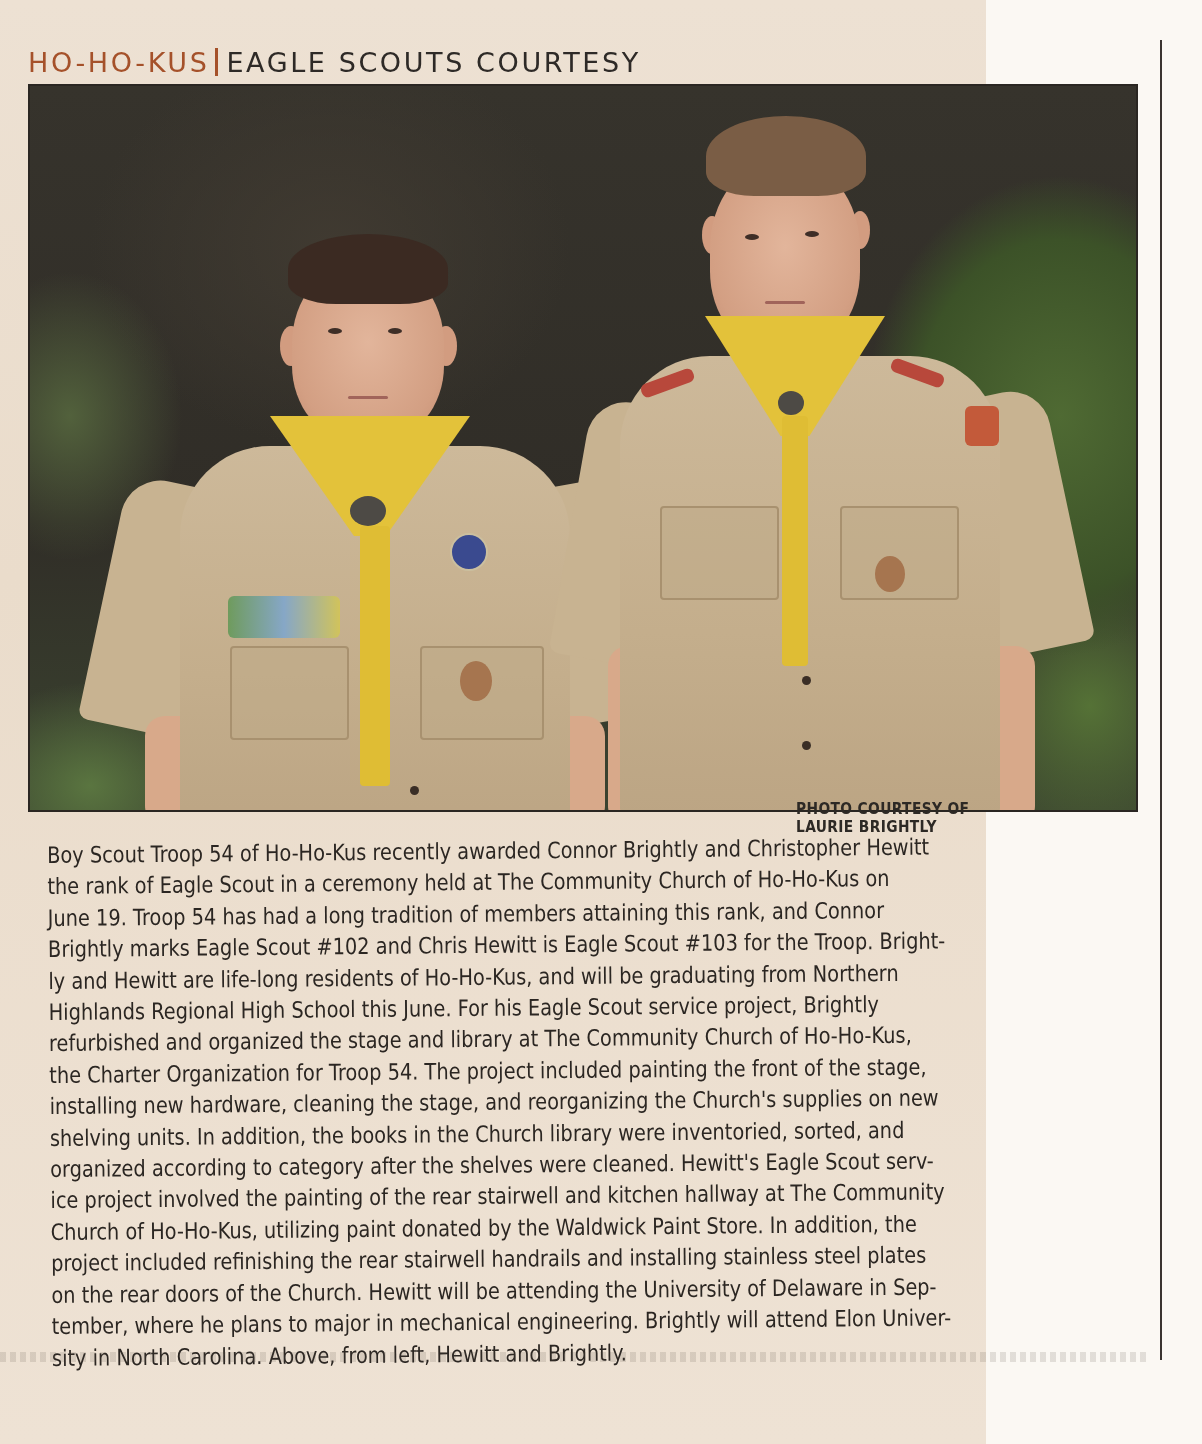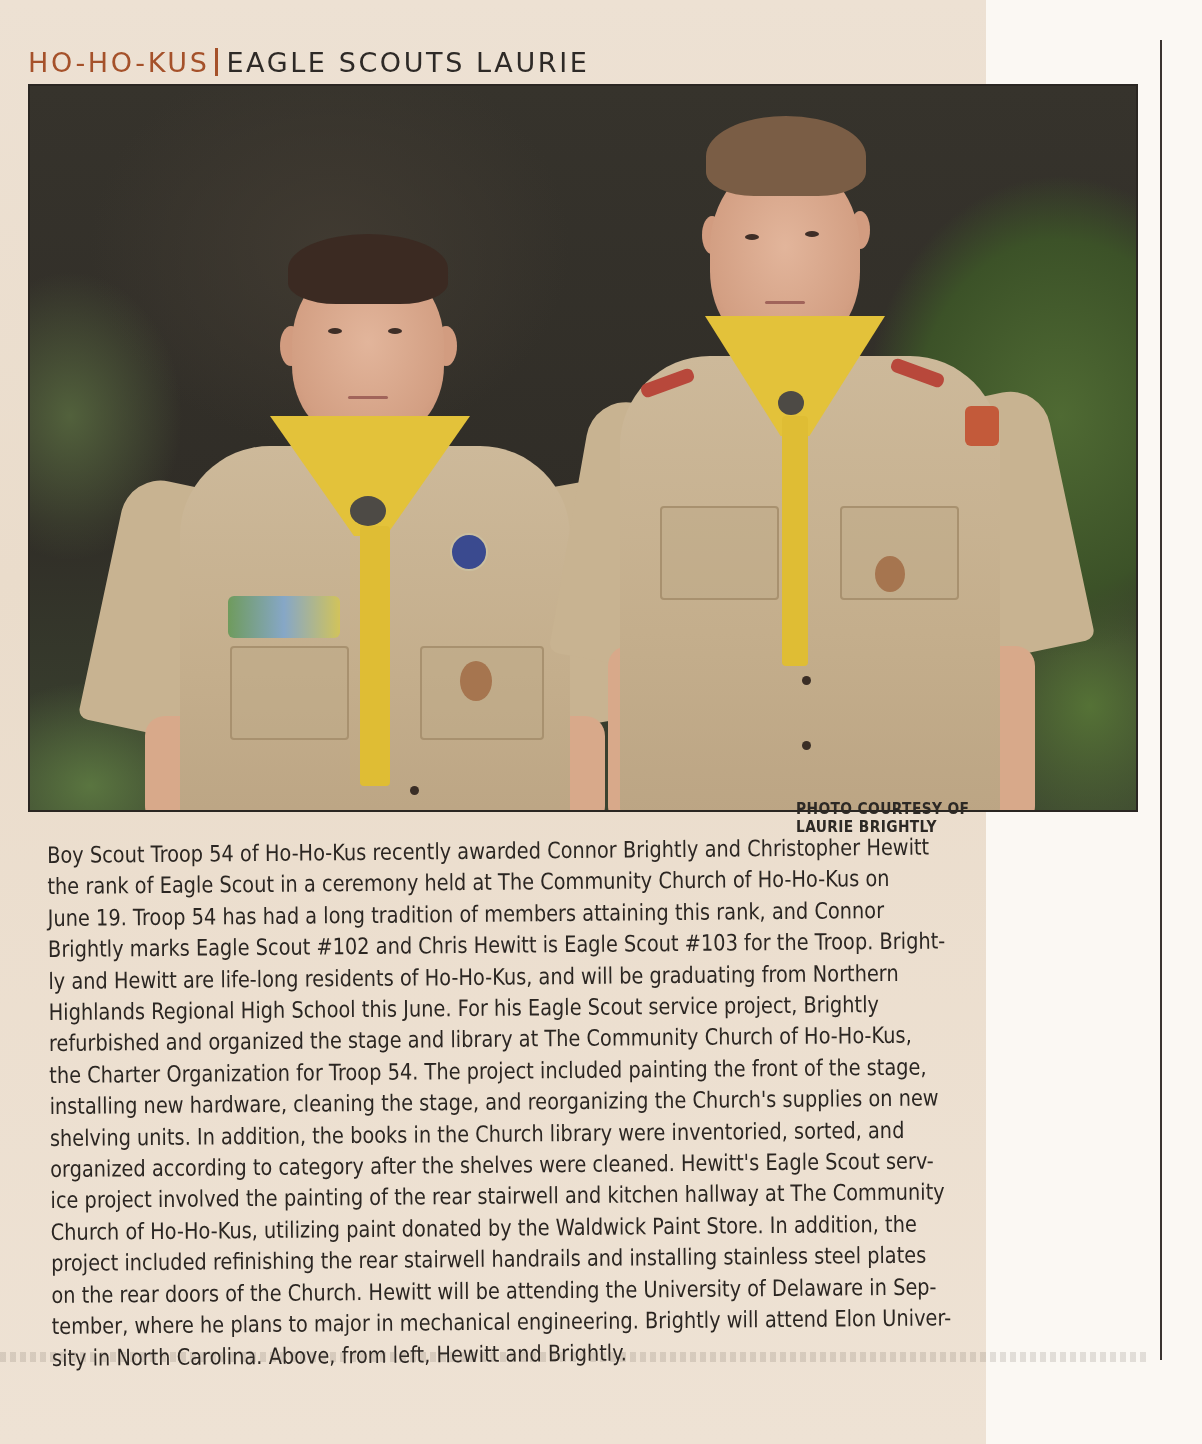--- a/index.html
+++ b/index.html
@@ -86,21 +86,21 @@
 </style>
 </head>
 <body>
 
 <div class="clipping">
   <div class="bleed"></div>
 
   <div class="headline">
     <span class="kicker">HO-HO-KUS</span>
     <span class="bar"></span>
-    <span class="title">EAGLE SCOUTS LAURIE</span>
+    <span class="title">EAGLE SCOUTS COURTESY</span>
   </div>
 
   <div class="photo" role="img" aria-label="Two Eagle Scouts in tan Boy Scouts of America uniforms with yellow neckerchiefs, standing in front of trees and foliage">
 
     <div class="scout" style="left:0;top:0;">
       <div class="sleeve" style="left:72px;top:400px;width:150px;height:250px;transform:rotate(12deg);"></div>
       <div class="sleeve" style="left:470px;top:400px;width:140px;height:240px;transform:rotate(-10deg);"></div>
       <div class="arm" style="left:115px;top:630px;width:75px;height:110px;"></div>
       <div class="arm" style="left:505px;top:630px;width:70px;height:110px;"></div>
       <div class="shirt" style="left:150px;top:360px;width:390px;height:380px;"></div>

